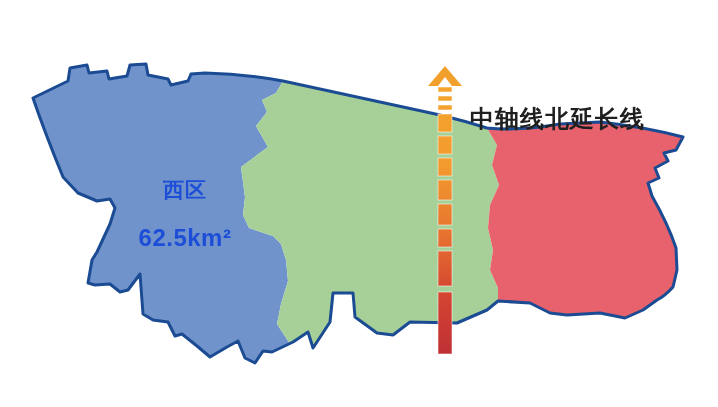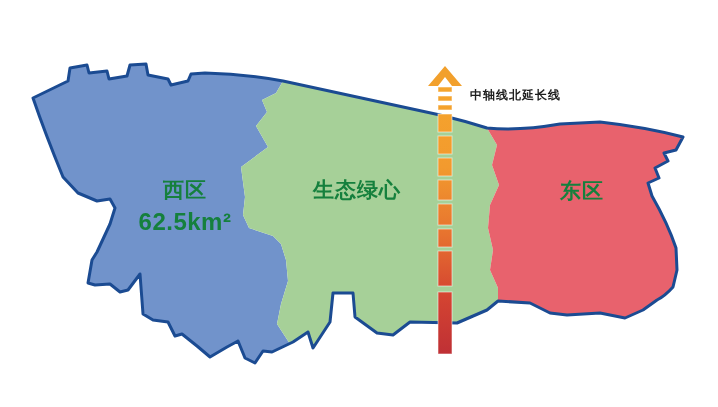--- a/index.html
+++ b/index.html
@@ -9,41 +9,41 @@
     height: 407px;
     background: #ffffff;
     overflow: hidden;
     font-family: "Liberation Sans", sans-serif;
   }
   #map-svg { position: absolute; left: 0; top: 0; }
   .region-label {
     position: absolute;
     width: 200px;
     text-align: center;
-    color: #15803d;
+    color: #1d4ed8;
     pointer-events: none;
   }
   .region-name {
     font-size: 21px;
     font-weight: bold;
     line-height: 23px;
     letter-spacing: 1px;
   }
   .region-area {
     font-size: 24px;
     font-weight: bold;
     line-height: 24px;
-    margin-top: 9px;
+    margin-top: 25px;
     letter-spacing: 0.5px;
   }
   .axis-label {
     position: absolute;
     left: 470px;
-    top: 87px;
-    font-size: 12px;
+    top: 103px;
+    font-size: 24px;
     font-weight: bold;
     color: #1f1f1f;
     letter-spacing: 1px;
     white-space: nowrap;
   }
 </style>
 </head>
 <body>
 
 <div id="canvas">
@@ -110,22 +110,20 @@
 
     <polygon points="428,86 445,66 462,86 452,86 445,77 438,86" fill="#F2A02C"></polygon>
   </svg>
 
   <div class="region-label" style="left:85px; top:178px;">
     <div class="region-name">西区</div>
     <div class="region-area">62.5km²</div>
   </div>
 
   <div class="region-label" style="left:257px; top:178px;">
-    <div class="region-name">生态绿心</div>
   </div>
 
   <div class="region-label" style="left:482px; top:179px;">
-    <div class="region-name">东区</div>
   </div>
 
   <div class="axis-label">中轴线北延长线</div>
 
 </div>
 
 </body></html>

